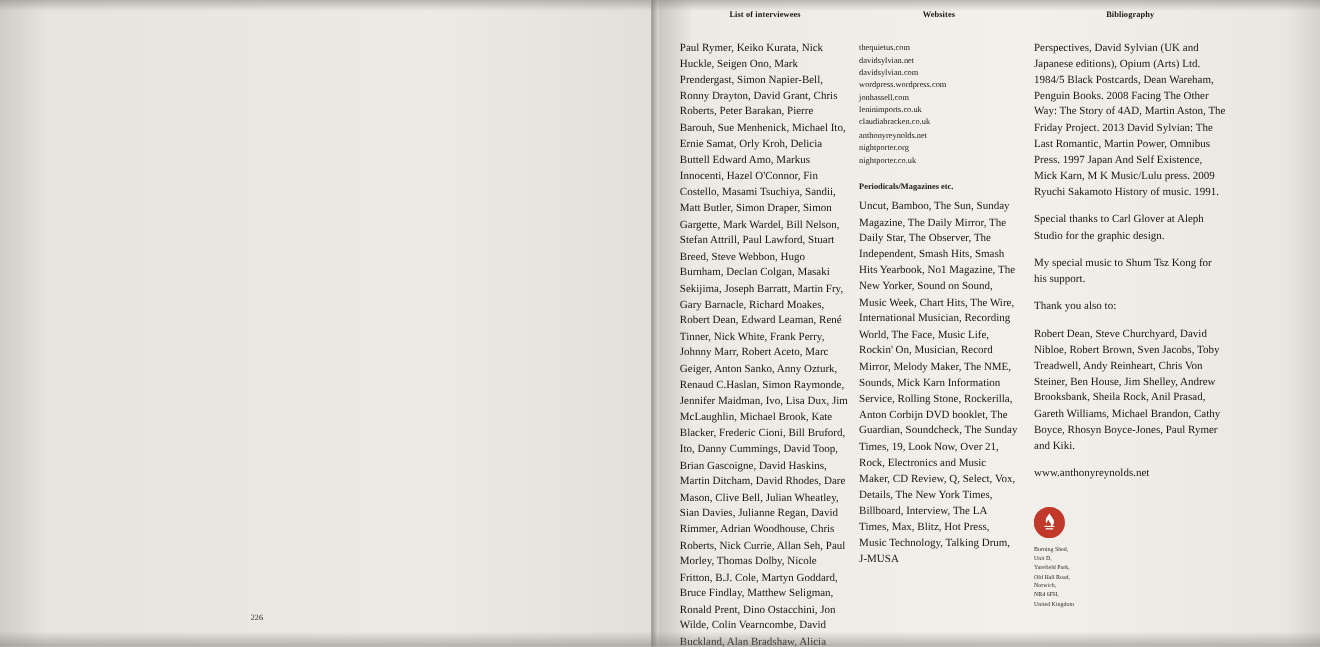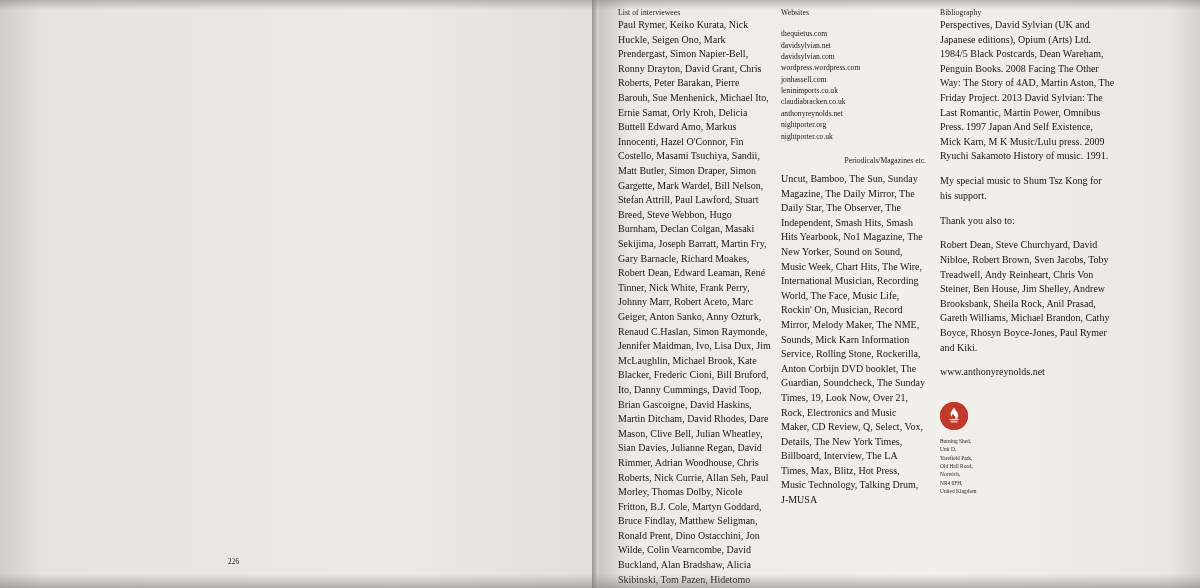--- a/index.html
+++ b/index.html
@@ -68,37 +68,37 @@
     position: absolute;
     top: 0;
     color: #17160f;
   }
   .col-1 { left: 0px;   width: 155px; }
   .col-2 { left: 163px; width: 145px; }
   .col-3 { left: 322px; width: 175px; }
 
   .col-head {
     font-size: 7.6px;
-    font-weight: normal;
+    font-weight: bold;
     letter-spacing: 0.1px;
-    margin: 0 0 1px 0;
+    margin: 0 0 20px 0;
     line-height: 1.2;
+    text-align: center;
   }
   .block {
     font-size: 10px;
     line-height: 1.48;
     margin: 0 0 10px 0;
     text-align: left;
   }
   .block.tight { line-height: 1.46; }
   .sub-head {
     font-size: 7.6px;
-    font-weight: normal;
+    font-weight: bold;
     margin: 0 0 7px 0;
-    text-align: right;
   }
 
   .links { margin-bottom: 14px; margin-top: 11px; }
   .link-line { display: block; }
 
   .url-line {
     font-size: 7.6px;
     line-height: 1.5;
   }
 
@@ -166,20 +166,21 @@
         <span class="url-line link-line">nightporter.org</span>
         <span class="url-line link-line">nightporter.co.uk</span>
       </div>
       <div class="sub-head">Periodicals/Magazines etc.</div>
       <div class="block tight">Uncut, Bamboo, The Sun, Sunday Magazine, The Daily Mirror, The Daily Star, The Observer, The Independent, Smash Hits, Smash Hits Yearbook, No1 Magazine, The New Yorker, Sound on Sound, Music Week, Chart Hits, The Wire, International Musician, Recording World, The Face, Music Life, Rockin' On, Musician, Record Mirror, Melody Maker, The NME, Sounds, Mick Karn Information Service, Rolling Stone, Rockerilla, Anton Corbijn DVD booklet, The Guardian, Soundcheck, The Sunday Times, 19, Look Now, Over 21, Rock, Electronics and Music Maker, CD Review, Q, Select, Vox, Details, The New York Times, Billboard, Interview, The LA Times, Max, Blitz, Hot Press, Music Technology, Talking Drum, J-MUSA</div>
     </div>
 
     <div class="col col-3">
       <div class="col-head">Bibliography</div>
       <div class="block tight">Perspectives, David Sylvian (UK and Japanese editions), Opium (Arts) Ltd. 1984/5 Black Postcards, Dean Wareham, Penguin Books. 2008 Facing The Other Way: The Story of 4AD, Martin Aston, The Friday Project. 2013 David Sylvian: The Last Romantic, Martin Power, Omnibus Press. 1997 Japan And Self Existence, Mick Karn, M K Music/Lulu press. 2009 Ryuchi Sakamoto History of music. 1991.</div>
+      <div class="block">Special thanks to Carl Glover at Aleph Studio for the graphic design.</div>
       <div class="block">My special music to Shum Tsz Kong for his support.</div>
       <div class="block">Thank you also to:</div>
       <div class="block tight">Robert Dean, Steve Churchyard, David Nibloe, Robert Brown, Sven Jacobs, Toby Treadwell, Andy Reinheart, Chris Von Steiner, Ben House, Jim Shelley, Andrew Brooksbank, Sheila Rock, Anil Prasad, Gareth Williams, Michael Brandon, Cathy Boyce, Rhosyn Boyce-Jones, Paul Rymer and Kiki.</div>
       <div class="block">www.anthonyreynolds.net</div>
 
       <div class="logo-wrap">
         <span class="logo">
           <svg width="28" height="28" viewBox="0 0 28 28" aria-hidden="true">
             <circle cx="14" cy="14" r="14" fill="#c0392b"></circle>
             <path d="M14 5.5c-1.2 2.6-3.4 3.9-3.4 6.6 0 1.2.5 2.1 1.2 2.8-.2-1.6.6-2.7 1.6-3.5-.1 1.7 1.1 2.3 1.8 3.4.6 1 .4 2.2-.2 3 1.9-.6 3.2-2.3 3.2-4.4 0-3.1-2.6-4.6-4.2-7.9z" fill="#ffffff"></path>

